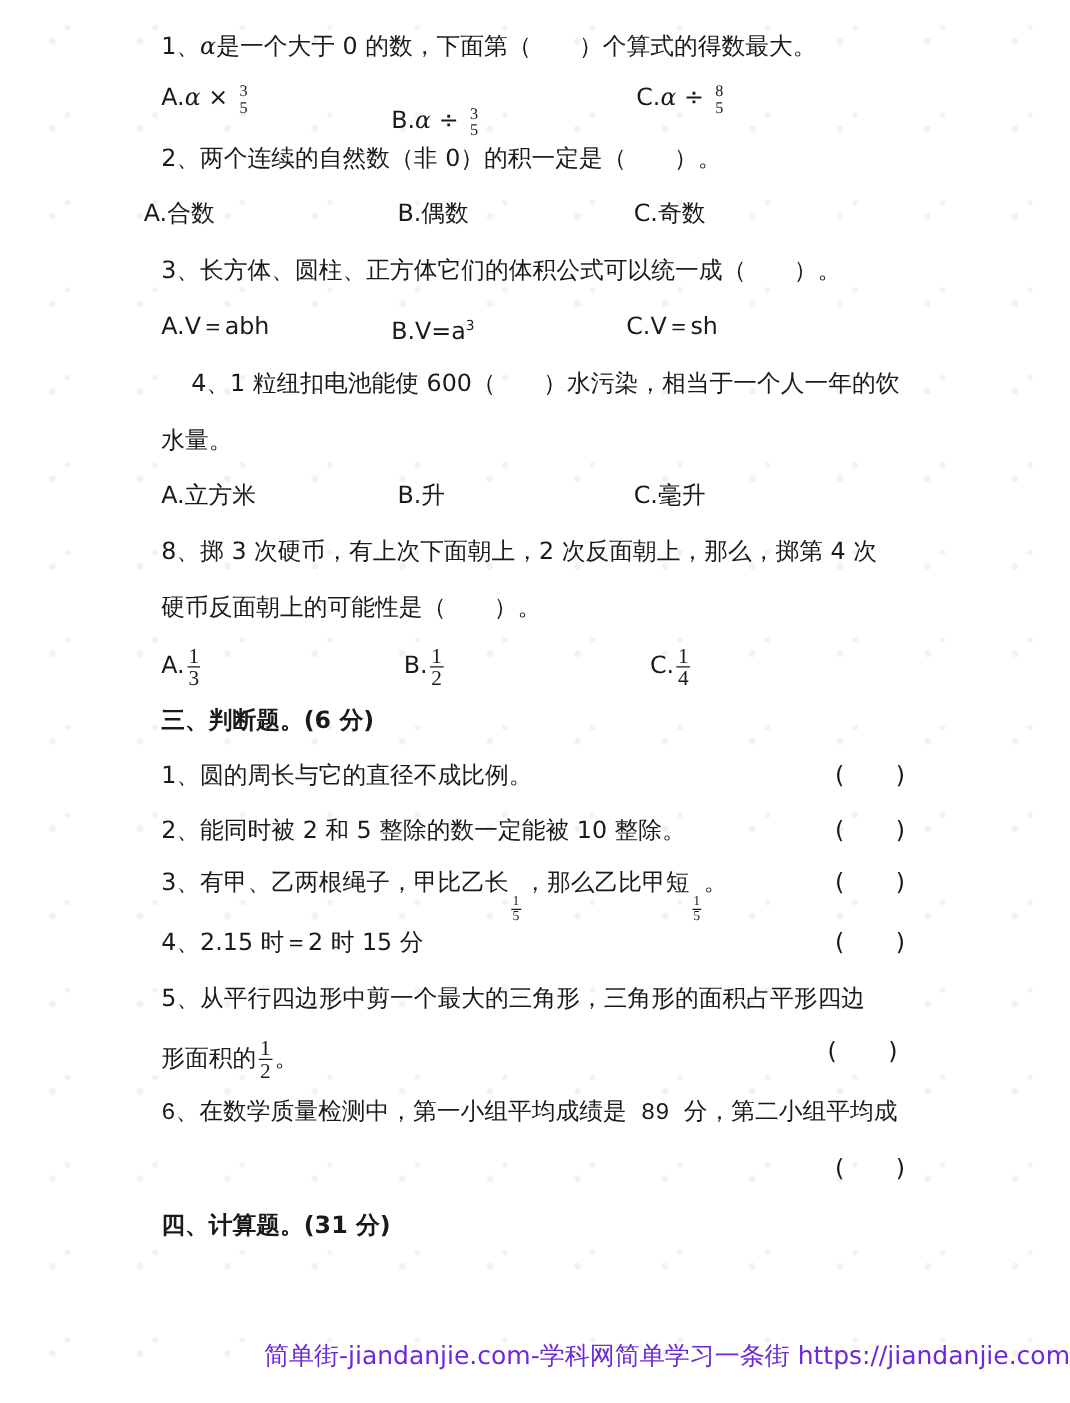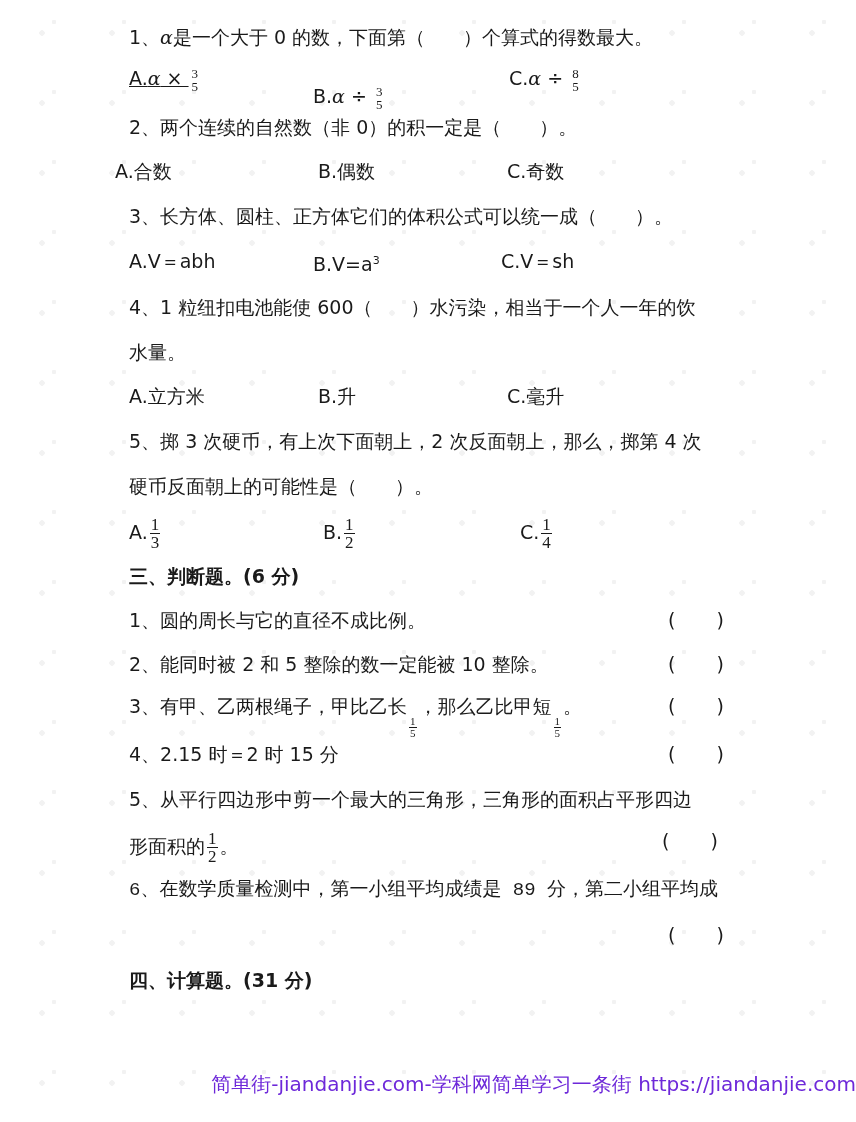--- a/index.html
+++ b/index.html
@@ -61,21 +61,21 @@
 </head>
 <body>
 
 <div class="watermark-layer"></div>
 
 <div class="page">
 
   <div class="line" style="top:25px;">
     <span>1、</span><span class="alpha">α</span><span>是一个大于 0 的数，下面第（　　）个算式的得数最大。</span>
   </div>
-  <div class="opt" style="left:129px; top:66px;text-decoration:underline;">
+  <div class="opt" style="left:129px; top:66px;">
     <span>A.</span><span class="alpha">α</span><span> × </span><span class="frac">
         <span class="num">3</span>
         <span class="den">5</span>
       </span>
   </div>
   <div class="opt" style="left:313px; top:84px;">
     <span>B.</span><span class="alpha">α</span><span> ÷ </span><span class="frac">
         <span class="num">3</span>
         <span class="den">5</span>
       </span>
@@ -90,27 +90,27 @@
   <div class="line" style="top:115px;">2、两个连续的自然数（非 0）的积一定是（　　）。</div>
   <div class="opt" style="left:115px; top:159px;">A.合数</div>
   <div class="opt" style="left:318px; top:159px;">B.偶数</div>
   <div class="opt" style="left:507px; top:159px;">C.奇数</div>
 
   <div class="line" style="top:204px;">3、长方体、圆柱、正方体它们的体积公式可以统一成（　　）。</div>
   <div class="opt" style="left:129px; top:249px;">A.V＝abh</div>
   <div class="opt" style="left:313px; top:249px;"><span>B.V=a</span><sup style="font-size:11px;">3</sup></div>
   <div class="opt" style="left:501px; top:249px;">C.V＝sh</div>
 
-  <div class="line" style="top:295px;">4、1 粒纽扣电池能使 600（　　）水污染，相当于一个人一年的饮</div>
+  <div class="line" style="top:295px;margin-left:24px;">4、1 粒纽扣电池能使 600（　　）水污染，相当于一个人一年的饮</div>
   <div class="line" style="top:340px;">水量。</div>
   <div class="opt" style="left:129px; top:384px;">A.立方米</div>
   <div class="opt" style="left:318px; top:384px;">B.升</div>
   <div class="opt" style="left:507px; top:384px;">C.毫升</div>
 
-  <div class="line" style="top:429px;">5、掷 3 次硬币，有上次下面朝上，2 次反面朝上，那么，掷第 4 次</div>
+  <div class="line" style="top:429px;">8、掷 3 次硬币，有上次下面朝上，2 次反面朝上，那么，掷第 4 次</div>
   <div class="line" style="top:474px;">硬币反面朝上的可能性是（　　）。</div>
   <div class="opt" style="left:129px; top:516px;">
     <span>A.</span><span class="frac bar lg">
         <span class="num">1</span>
         <span class="den">3</span>
       </span>
   </div>
   <div class="opt" style="left:323px; top:516px;">
     <span>B.</span><span class="frac bar lg">
         <span class="num">1</span>

